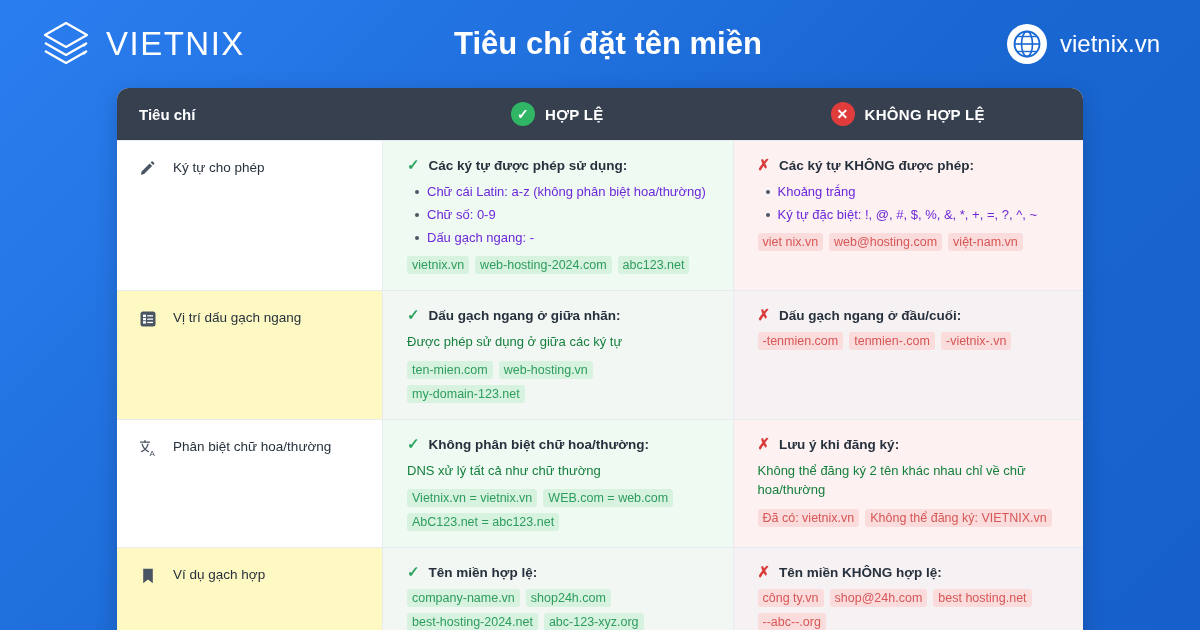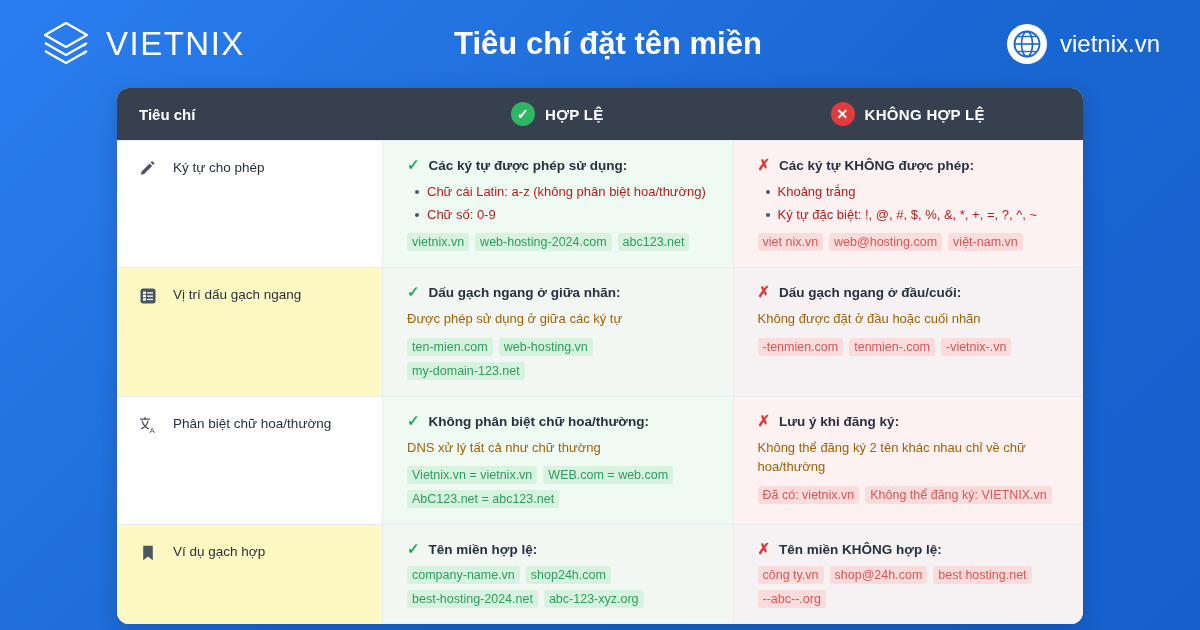--- a/index.html
+++ b/index.html
@@ -118,30 +118,30 @@
   }
   .head-line .mk{ font-size:15px; font-weight:bold; line-height:1; }
   .mk.ok{ color:#27a35c; }
   .mk.bad{ color:#d93a3a; }
 
   ul.bul{ list-style:none; margin:0 0 8px 6px; }
   ul.bul li{
     position:relative;
     padding-left:14px;
     font-size:13px;
-    color:#b91c1c;
+    color:#6d28d9;
     line-height:1.55;
     margin-bottom:3px;
   }
   ul.bul li::before{
     content:"";
     position:absolute; left:2px; top:8px;
     width:4px;height:4px;border-radius:50%;background:#4a5664;
   }
-  .note{ font-size:13px; color:#a16207; line-height:1.5; margin-bottom:9px; }
+  .note{ font-size:13px; color:#15803d; line-height:1.5; margin-bottom:9px; }
 
   .chips{ display:flex; flex-wrap:wrap; gap:6px; }
   .chip{
     font-size:12.5px;
     padding:2px 5px;
     border-radius:3px;
     white-space:nowrap;
   }
   .chip.ok{ background:#d8f2e0; color:#2c9d5c; }
   .chip.bad{ background:#fadcdc; color:#d75656; }
@@ -206,20 +206,21 @@
       <span class="lbl">Ký tự cho phép</span>
     </div>
     <div class="c-ok">
       <div class="head-line">
         <span class="mk ok">✓</span>
         <span>Các ký tự được phép sử dụng:</span>
       </div>
       <ul class="bul">
         <li>Chữ cái Latin: a-z (không phân biệt hoa/thường)</li>
         <li>Chữ số: 0-9</li>
+        <li>Dấu gạch ngang: -</li>
       </ul>
       <div class="chips">
         <span class="chip ok">vietnix.vn</span>
         <span class="chip ok">web-hosting-2024.com</span>
         <span class="chip ok">abc123.net</span>
       </div>
     </div>
     <div class="c-bad">
       <div class="head-line">
         <span class="mk bad">✗</span>
@@ -262,21 +263,20 @@
         <span class="chip ok">ten-mien.com</span>
         <span class="chip ok">web-hosting.vn</span>
         <span class="chip ok">my-domain-123.net</span>
       </div>
     </div>
     <div class="c-bad">
       <div class="head-line">
         <span class="mk bad">✗</span>
         <span>Dấu gạch ngang ở đầu/cuối:</span>
       </div>
-      <div class="note">Không được đặt ở đầu hoặc cuối nhãn</div>
       <div class="chips">
         <span class="chip bad">-tenmien.com</span>
         <span class="chip bad">tenmien-.com</span>
         <span class="chip bad">-vietnix-.vn</span>
       </div>
     </div>
   </div>
 
   <div class="row odd">
     <div class="c-crit">

